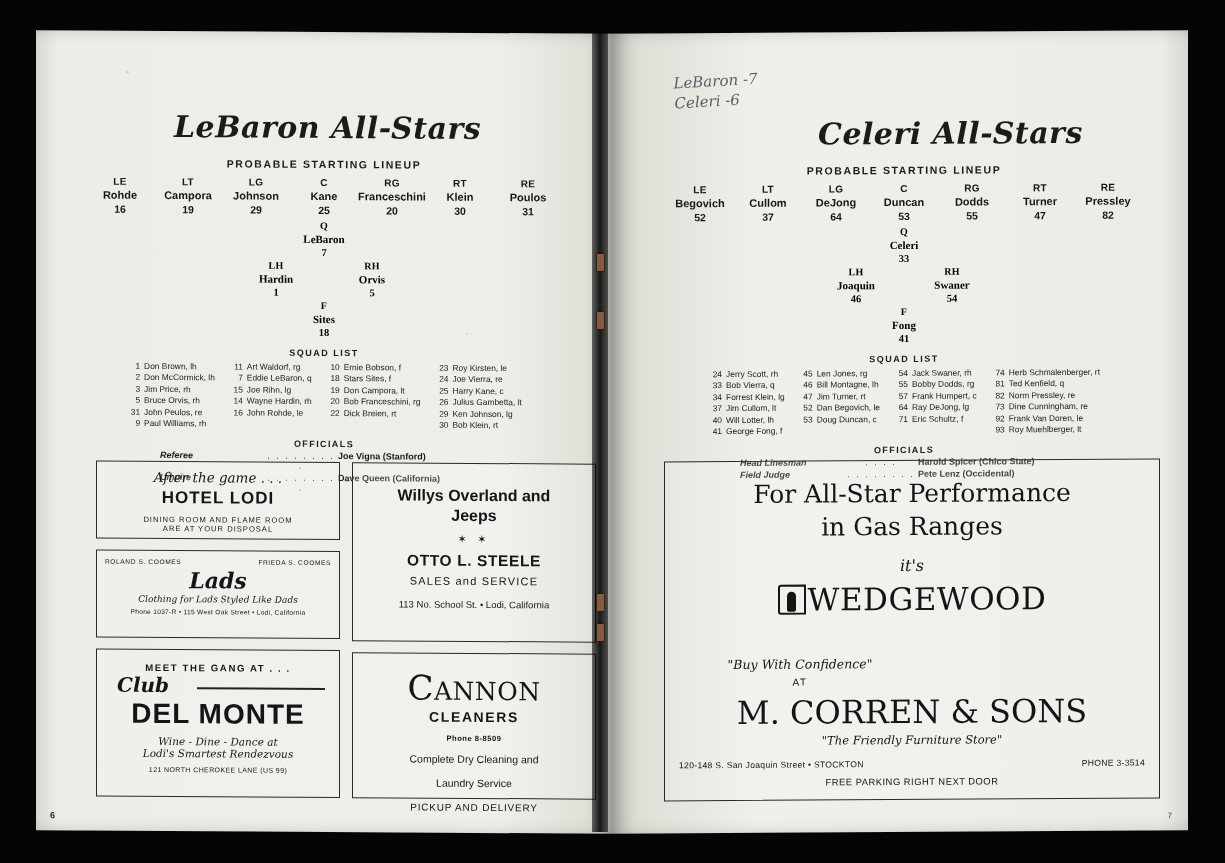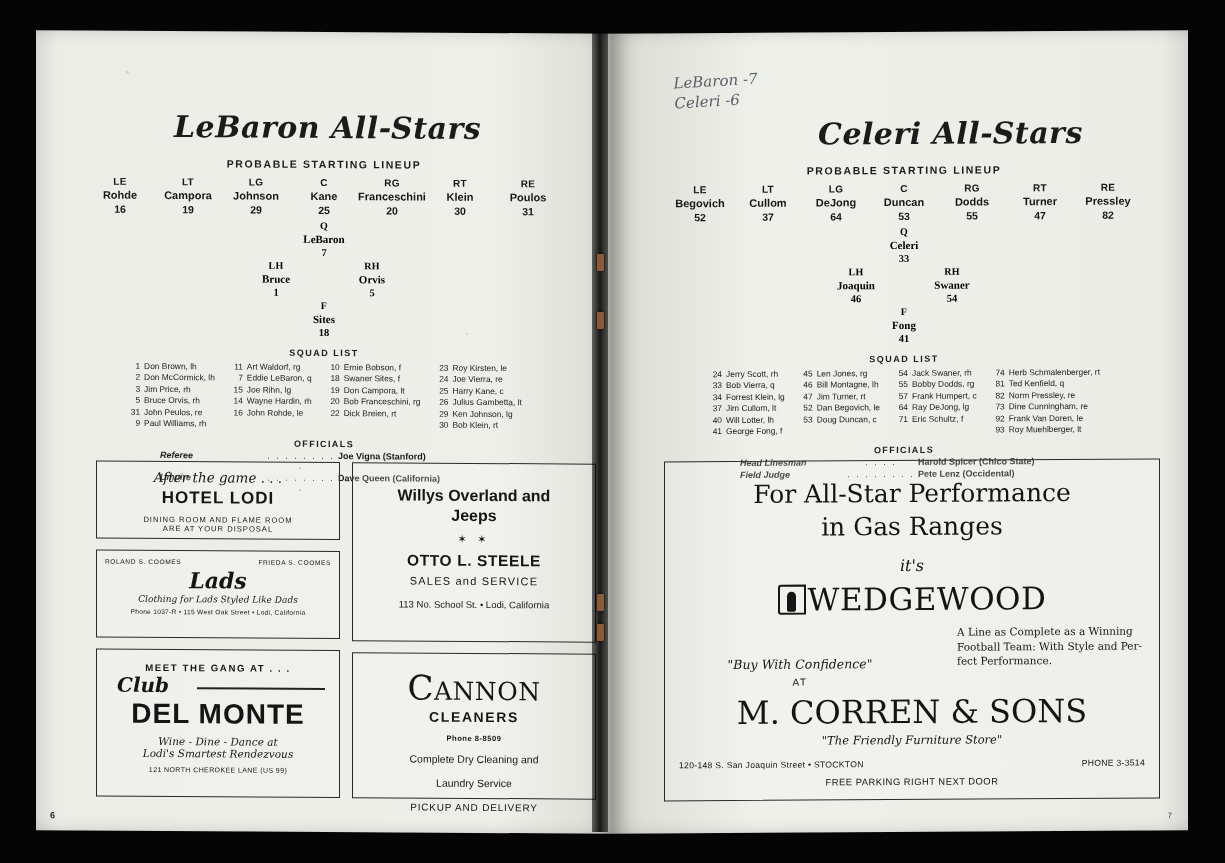--- a/index.html
+++ b/index.html
@@ -314,21 +314,21 @@
 
             <div class="qb">
               <div class="lpos">Q</div>
               <div class="lname">LeBaron</div>
               <div class="lnum">7</div>
             </div>
 
             <div class="backs">
               <div class="lcell">
                 <div class="lpos">LH</div>
-                <div class="lname">Bruce</div>
+                <div class="lname">Hardin</div>
                 <div class="lnum">1</div>
               </div>
               <div class="lcell">
                 <div class="lpos">RH</div>
                 <div class="lname">Orvis</div>
                 <div class="lnum">5</div>
               </div>
             </div>
 
             <div class="fb">
@@ -350,21 +350,21 @@
             </ul>
             <ul>
               <li><span class="n">11</span><span>Art Waldorf, rg</span></li>
               <li><span class="n">7</span><span>Eddie LeBaron, q</span></li>
               <li><span class="n">15</span><span>Joe Rihn, lg</span></li>
               <li><span class="n">14</span><span>Wayne Hardin, rh</span></li>
               <li><span class="n">16</span><span>John Rohde, le</span></li>
             </ul>
             <ul>
               <li><span class="n">10</span><span>Ernie Bobson, f</span></li>
-              <li><span class="n">18</span><span>Swaner Sites, f</span></li>
+              <li><span class="n">18</span><span>Stars Sites, f</span></li>
               <li><span class="n">19</span><span>Don Campora, lt</span></li>
               <li><span class="n">20</span><span>Bob Franceschini, rg</span></li>
               <li><span class="n">22</span><span>Dick Breien, rt</span></li>
             </ul>
             <ul>
               <li><span class="n">23</span><span>Roy Kirsten, le</span></li>
               <li><span class="n">24</span><span>Joe Vierra, re</span></li>
               <li><span class="n">25</span><span>Harry Kane, c</span></li>
               <li><span class="n">26</span><span>Julius Gambetta, lt</span></li>
               <li><span class="n">29</span><span>Ken Johnson, lg</span></li>
@@ -576,25 +576,20 @@
         </div>
 
         <div class="ad-big">
           <div class="bigline">For All-Star Performance</div>
           <div class="bigline">in Gas Ranges</div>
           <div class="its">it's</div>
           <div class="wedge-row">
             <span class="wedge-mark"></span>
             <span class="wedgewood">WEDGEWOOD</span>
           </div>
-          <div class="wedge-sub">
-            <div>A Line as Complete as a Winning</div>
-            <div>Football Team: With Style and Per-</div>
-            <div>fect Performance.</div>
-          </div>
           <div class="buy">"Buy With Confidence"</div>
           <div class="at">AT</div>
           <div class="corren">M. CORREN &amp; SONS</div>
           <div class="friendly">"The Friendly Furniture Store"</div>
           <div class="addr-row">
             <span>120-148 S. San Joaquin Street   •   STOCKTON</span>
             <span>PHONE 3-3514</span>
           </div>
           <div class="freepark">FREE PARKING RIGHT NEXT DOOR</div>
         </div>

